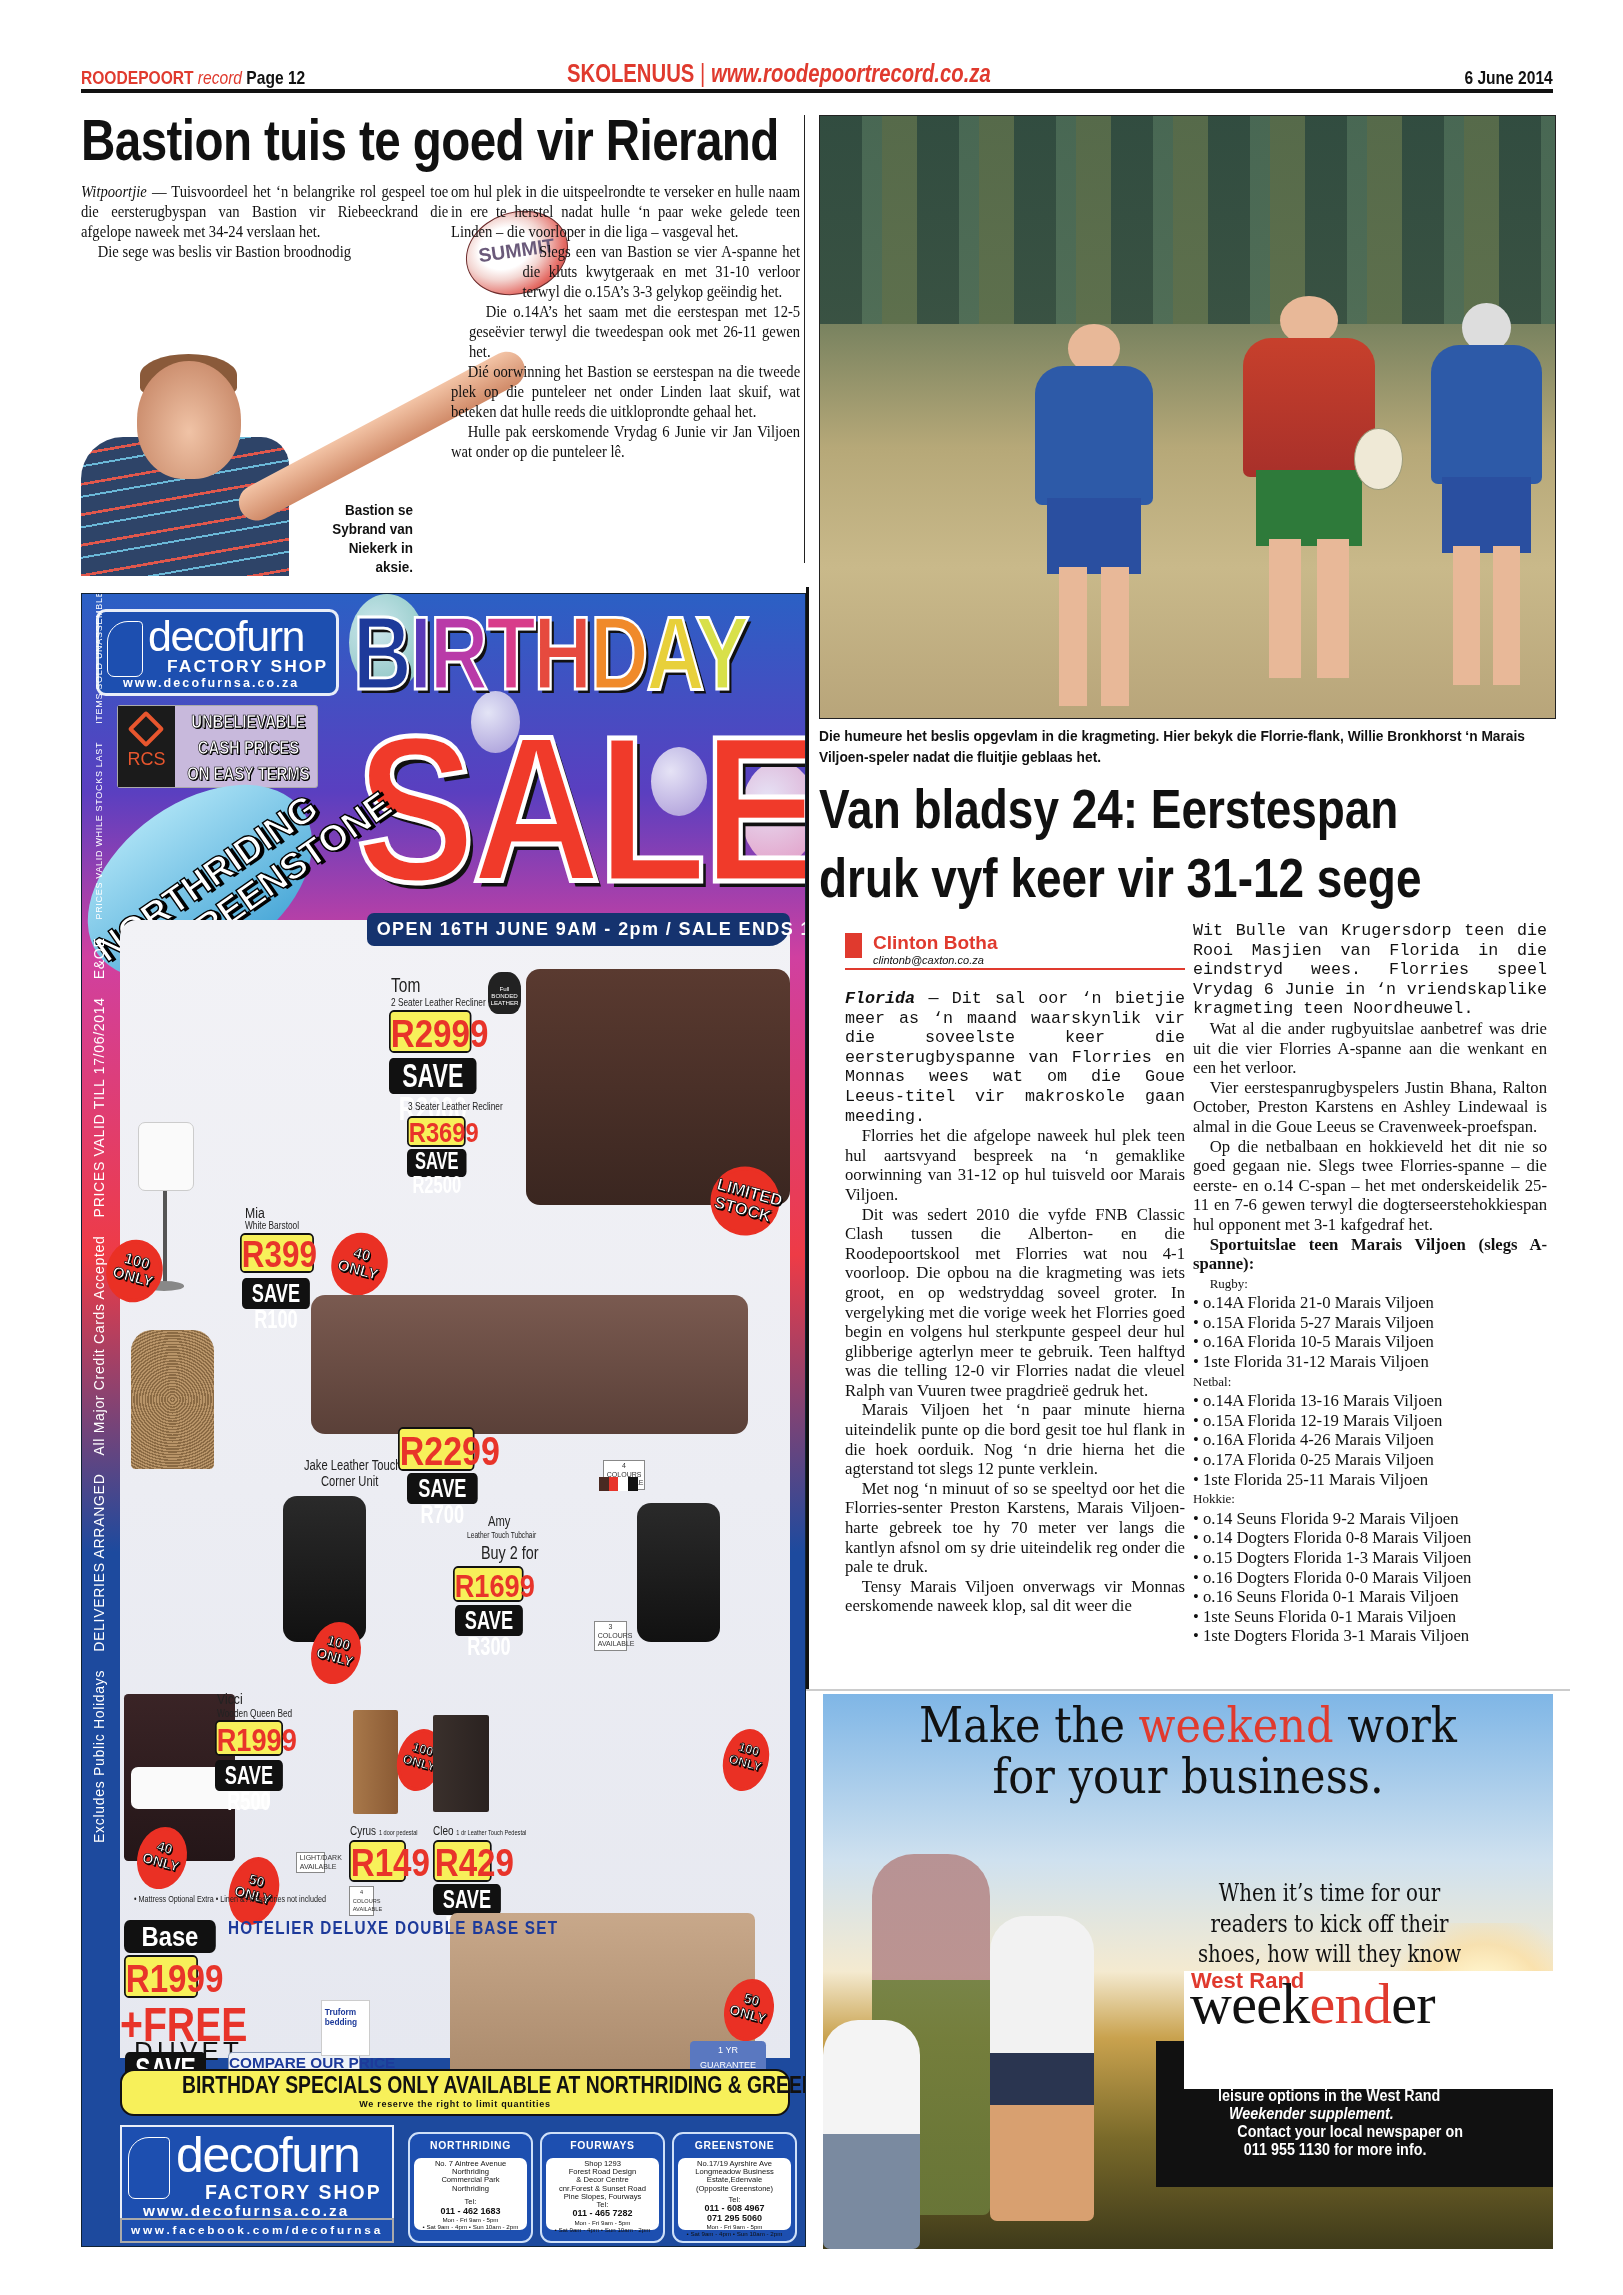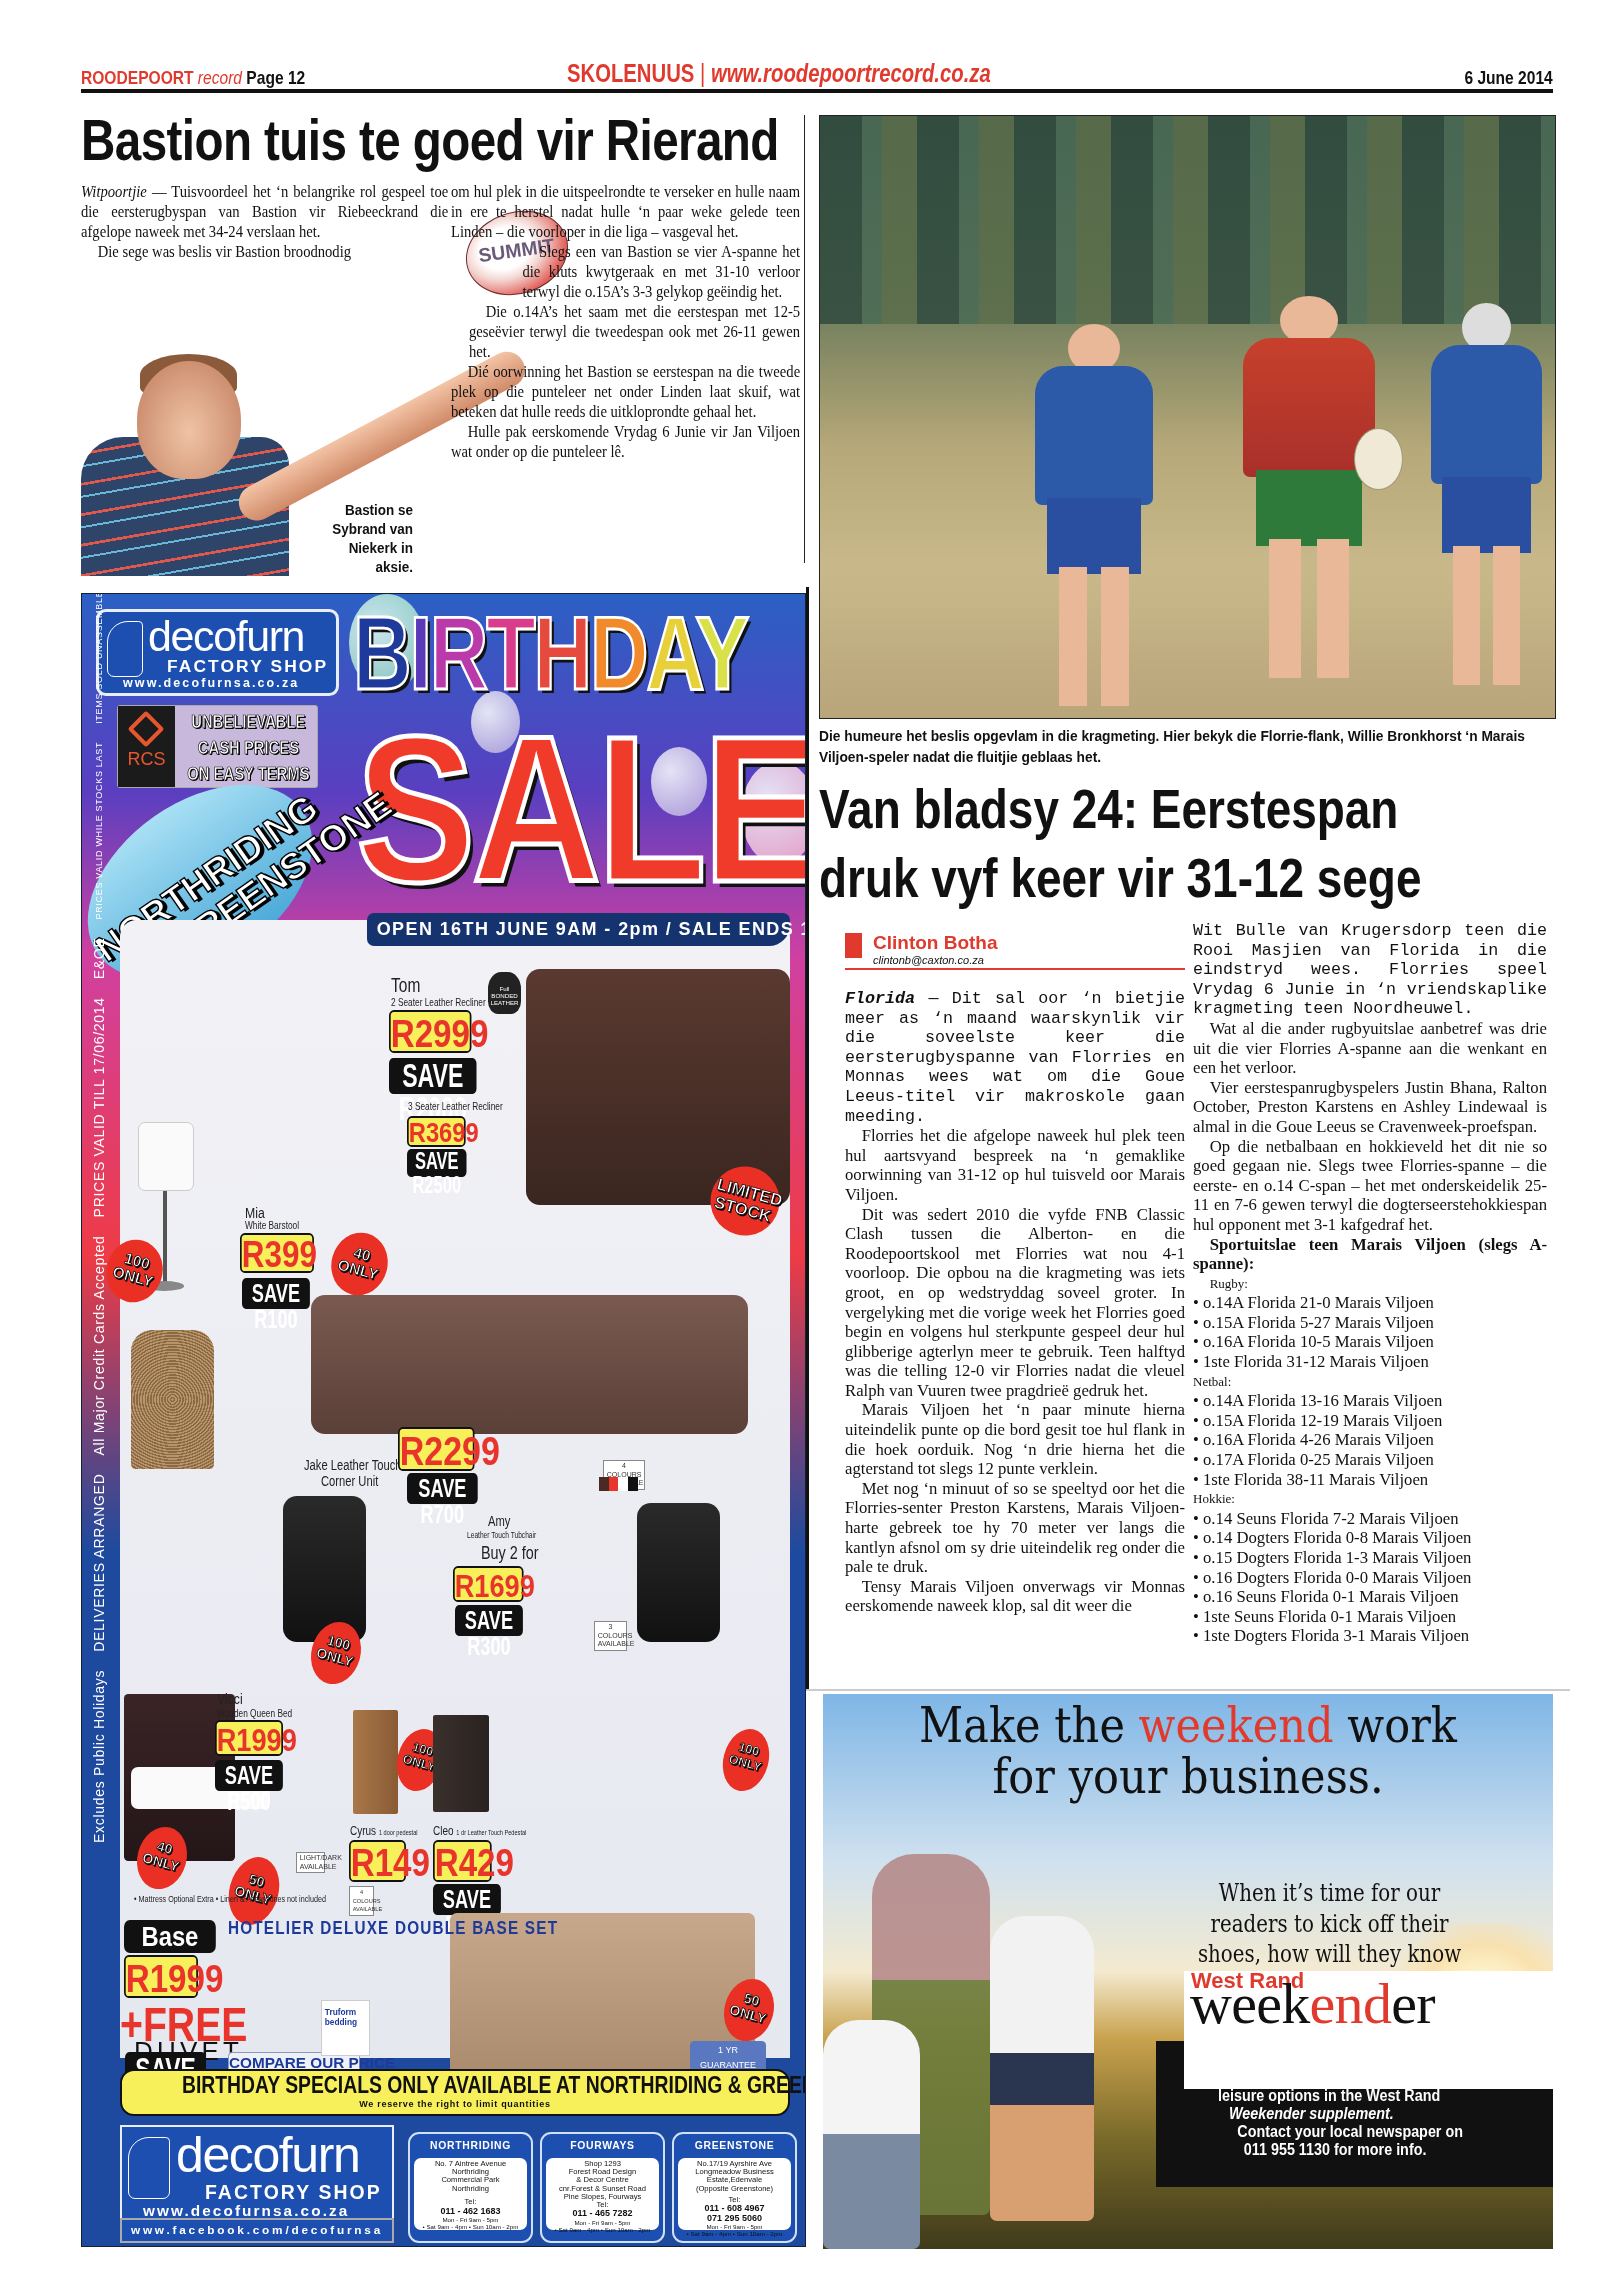--- a/index.html
+++ b/index.html
@@ -239,25 +239,25 @@
     <li>o.15A Florida 5-27 Marais Viljoen</li>
     <li>o.16A Florida 10-5 Marais Viljoen</li>
     <li>1ste Florida 31-12 Marais Viljoen</li>
   </ul>
   <h4>Netbal:</h4>
   <ul>
     <li>o.14A Florida 13-16 Marais Viljoen</li>
     <li>o.15A Florida 12-19 Marais Viljoen</li>
     <li>o.16A Florida 4-26 Marais Viljoen</li>
     <li>o.17A Florida 0-25 Marais Viljoen</li>
-    <li>1ste Florida 38-11 Marais Viljoen</li>
+    <li>1ste Florida 25-11 Marais Viljoen</li>
   </ul>
   <h4>Hokkie:</h4>
   <ul>
-    <li>o.14 Seuns Florida 7-2 Marais Viljoen</li>
+    <li>o.14 Seuns Florida 9-2 Marais Viljoen</li>
     <li>o.14 Dogters Florida 0-8 Marais Viljoen</li>
     <li>o.15 Dogters Florida 1-3 Marais Viljoen</li>
     <li>o.16 Dogters Florida 0-0 Marais Viljoen</li>
     <li>o.16 Seuns Florida 0-1 Marais Viljoen</li>
     <li>1ste Seuns Florida 0-1 Marais Viljoen</li>
     <li>1ste Dogters Florida 3-1 Marais Viljoen</li>
   </ul>
 </div>
 <div class="rule-h-bottom"></div>
 

